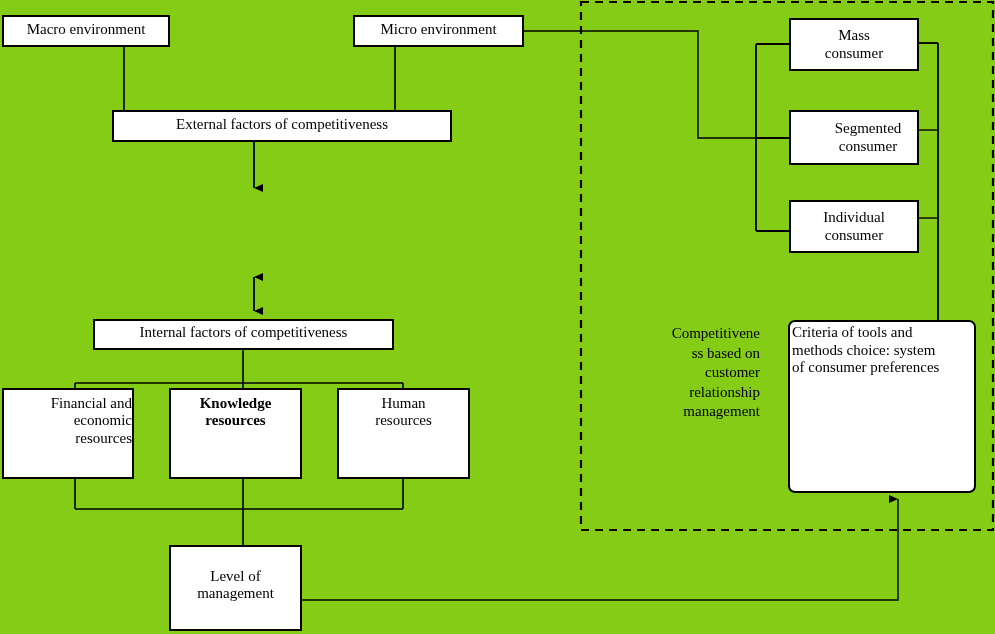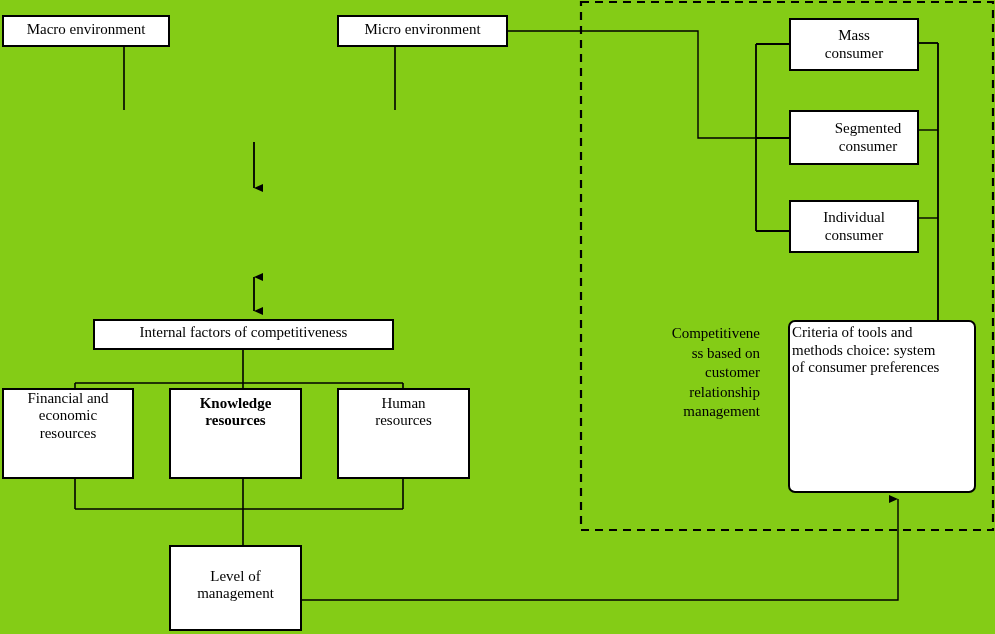--- a/index.html
+++ b/index.html
@@ -61,32 +61,35 @@
     <path d="M919,43 L938,43" fill="none" stroke="#000" stroke-width="1.8"></path>
     <path d="M919,130 L938,130" fill="none" stroke="#000" stroke-width="1.4"></path>
     <path d="M919,218 L938,218" fill="none" stroke="#000" stroke-width="1.4"></path>
     <path d="M938,43 L938,320" fill="none" stroke="#000" stroke-width="1.8"></path>
   </svg>
 
   <div class="node" style="left:2px;top:15px;width:168px;height:32px;font-size:15px;">
     <span class="lbl" style="padding-top:4px;">Macro environment</span>
   </div>
 
-  <div class="node" style="left:337px;top:15px;width:171px;height:32px;font-size:15px;">
+  <div class="node" style="left:353px;top:15px;width:171px;height:32px;font-size:15px;">
     <span class="lbl" style="padding-top:4px;">Micro environment</span>
   </div>
 
+  <div class="node" style="left:112px;top:110px;width:340px;height:32px;font-size:15px;">
+    <span class="lbl" style="padding-top:4px;">External factors of competitiveness</span>
+  </div>
 
 
   <div class="node" style="left:93px;top:319px;width:301px;height:31px;font-size:15px;">
     <span class="lbl" style="padding-top:3px;">Internal factors of competitiveness</span>
   </div>
 
   <div class="node" style="left:2px;top:388px;width:132px;height:91px;font-size:15px;">
-    <span class="lbl" style="white-space:pre-line;">Financial and
+    <span class="lbl" style="white-space:pre-line;padding-top:5px;text-align:right;">Financial and
 economic
 resources</span>
   </div>
 
   <div class="node" style="left:169px;top:388px;width:133px;height:91px;font-size:15px;">
     <span class="lbl" style="white-space:pre-line;padding-top:5px;font-weight:bold;">Knowledge
 resources</span>
   </div>
 
   <div class="node" style="left:337px;top:388px;width:133px;height:91px;font-size:15px;">

